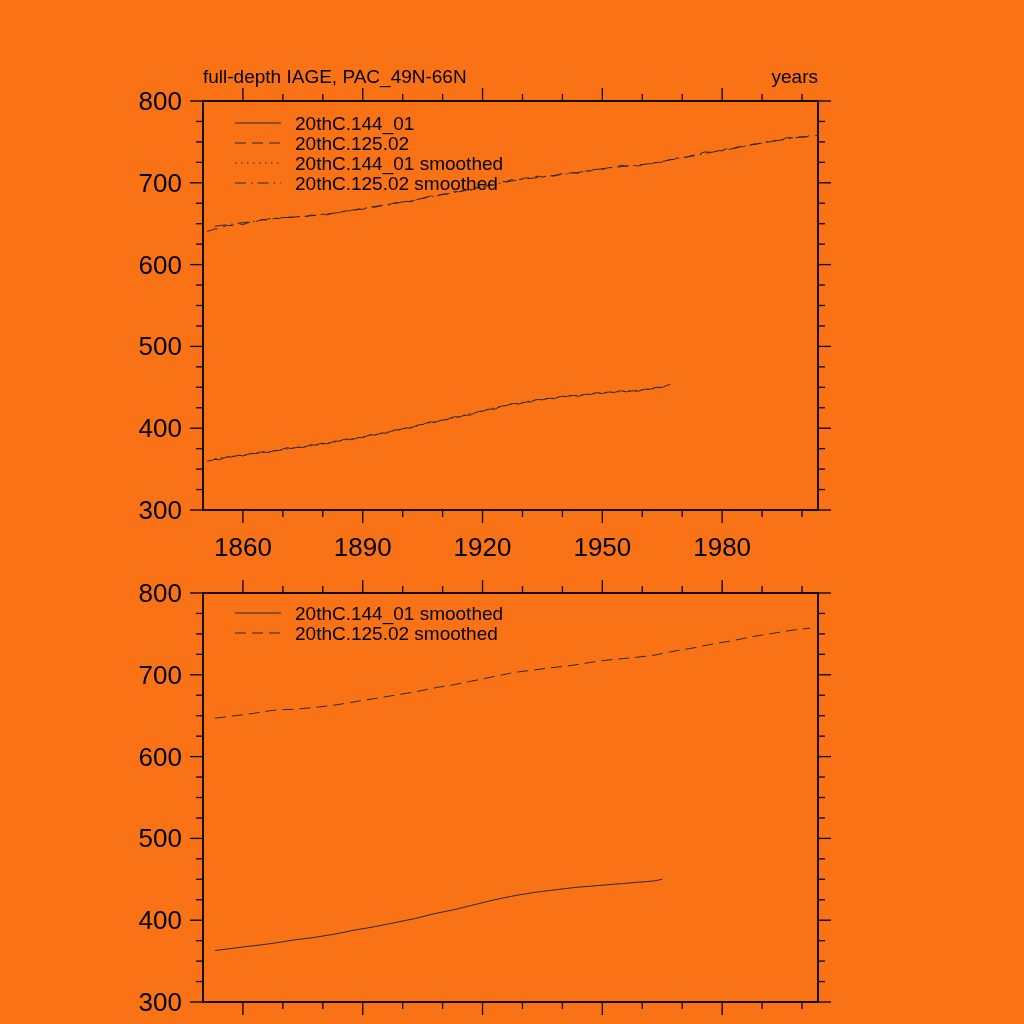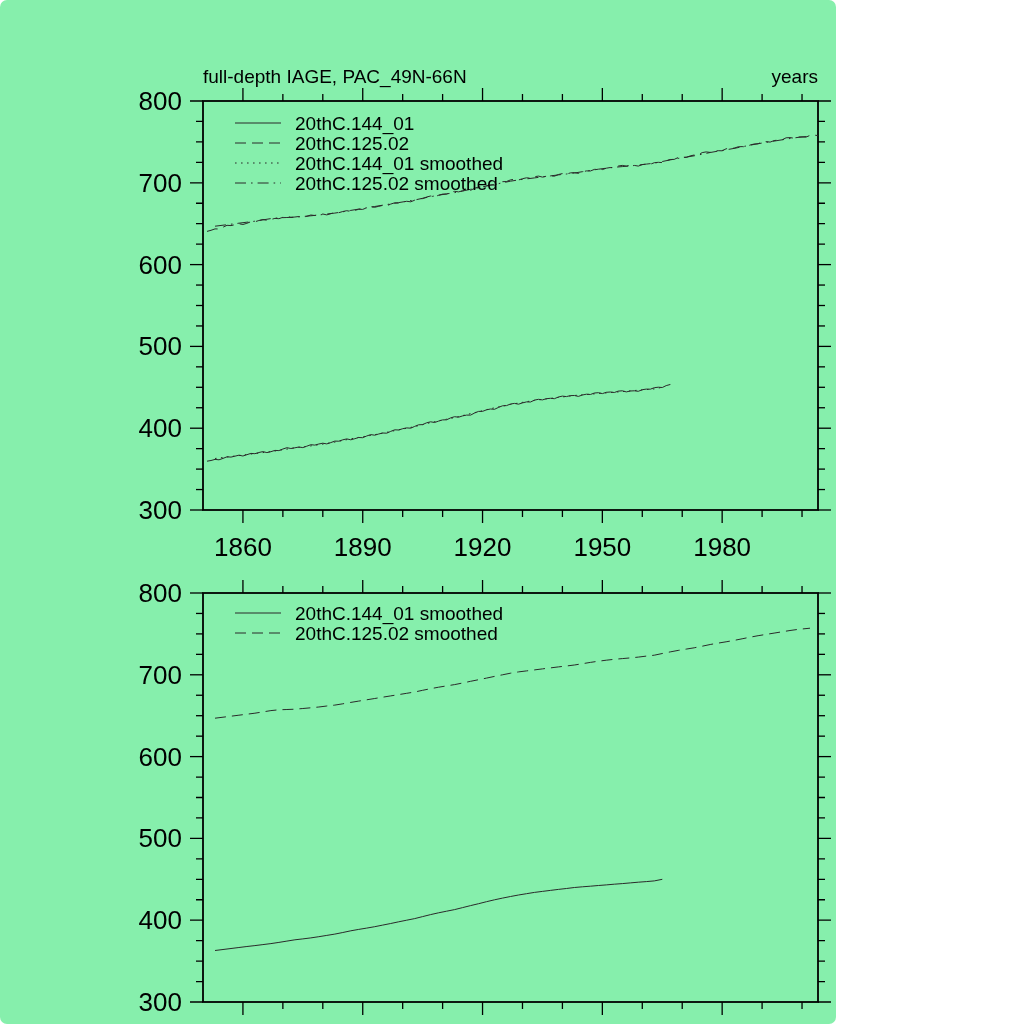--- a/index.html
+++ b/index.html
@@ -1,17 +1,17 @@
 <!DOCTYPE html>
 <html><head>
 <meta charset="utf-8">
 <style>
   html,body{margin:0;padding:0;background:#ffffff;}
-  #page{position:relative;width:836px;height:1024px;background:#86efac;overflow:hidden;
-        font-family:"Liberation Sans", sans-serif;border-radius:7px;}
+  #page{position:relative;width:1024px;height:1024px;background:#f97316;overflow:hidden;
+        font-family:"Liberation Sans", sans-serif;}
   svg text{font-family:"Liberation Sans", sans-serif;fill:#000000;}
   .title-text{font-size:19px;}
   .tick-label{font-size:26px;}
   .legend-label{font-size:19px;}
 </style>
 </head>
 <body>
 
 <div id="page">
   <svg id="plot" width="1024" height="1024" viewBox="0 0 1024 1024">

